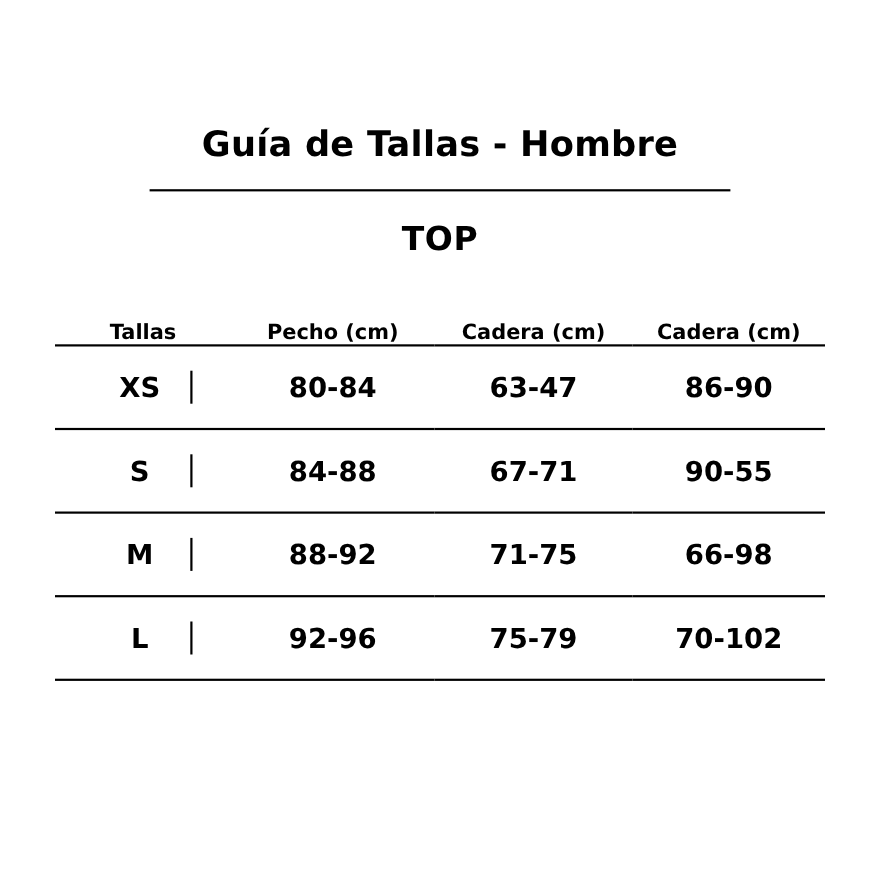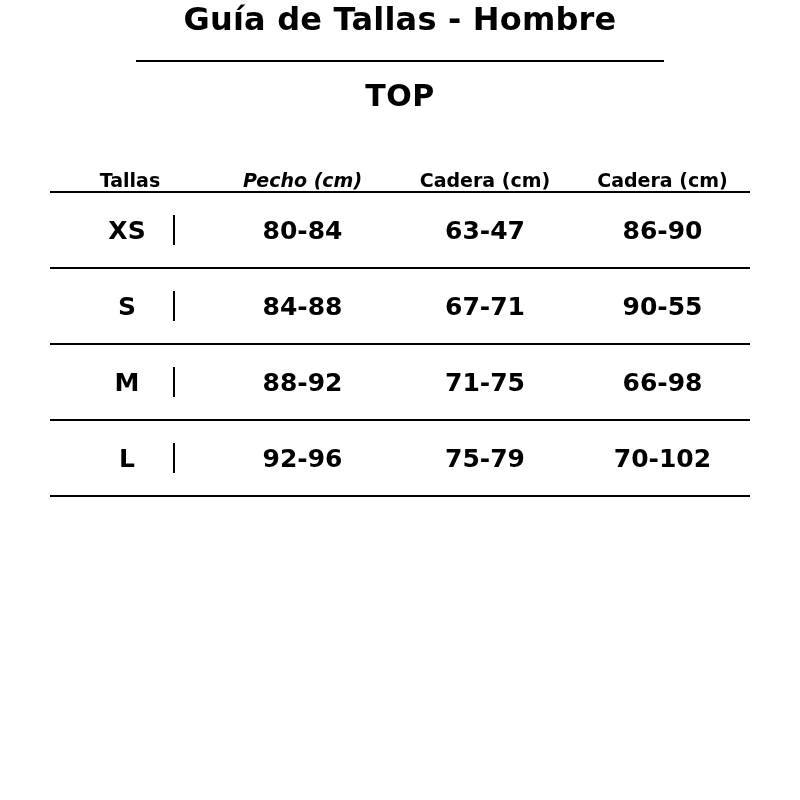--- a/index.html
+++ b/index.html
@@ -15,36 +15,37 @@
     overflow: hidden;
   }
   .page {
     position: relative;
     width: 800px;
     height: 800px;
     box-sizing: border-box;
   }
 
   .title-block {
+    padding-top: 112px;
     text-align: center;
   }
   .main-title {
     font-size: 32px;
     font-weight: bold;
     letter-spacing: 0.2px;
     line-height: 1.2;
   }
   .title-rule {
     width: 528px;
     height: 2px;
     background: #000000;
     margin: 22px auto 0 auto;
   }
   .subtitle {
-    margin-top: 16px;
+    margin-top: 26px;
     text-align: center;
     font-size: 30px;
     font-weight: bold;
     letter-spacing: 0.5px;
   }
 
   .table-wrap {
     margin: 56px auto 0 auto;
     width: 700px;
   }
@@ -62,21 +63,20 @@
   thead th {
     font-size: 19px;
     padding-bottom: 16px;
     vertical-align: bottom;
   }
   thead th.col-measure {
     width: 160px;
   }
   thead th.col-chest {
     width: 185px;
-    font-style: italic;
   }
   thead th.col-waist {
     width: 180px;
   }
   thead th.col-hip {
     width: 175px;
   }
   tbody tr {
     border-top: 2px solid #000000;
   }

